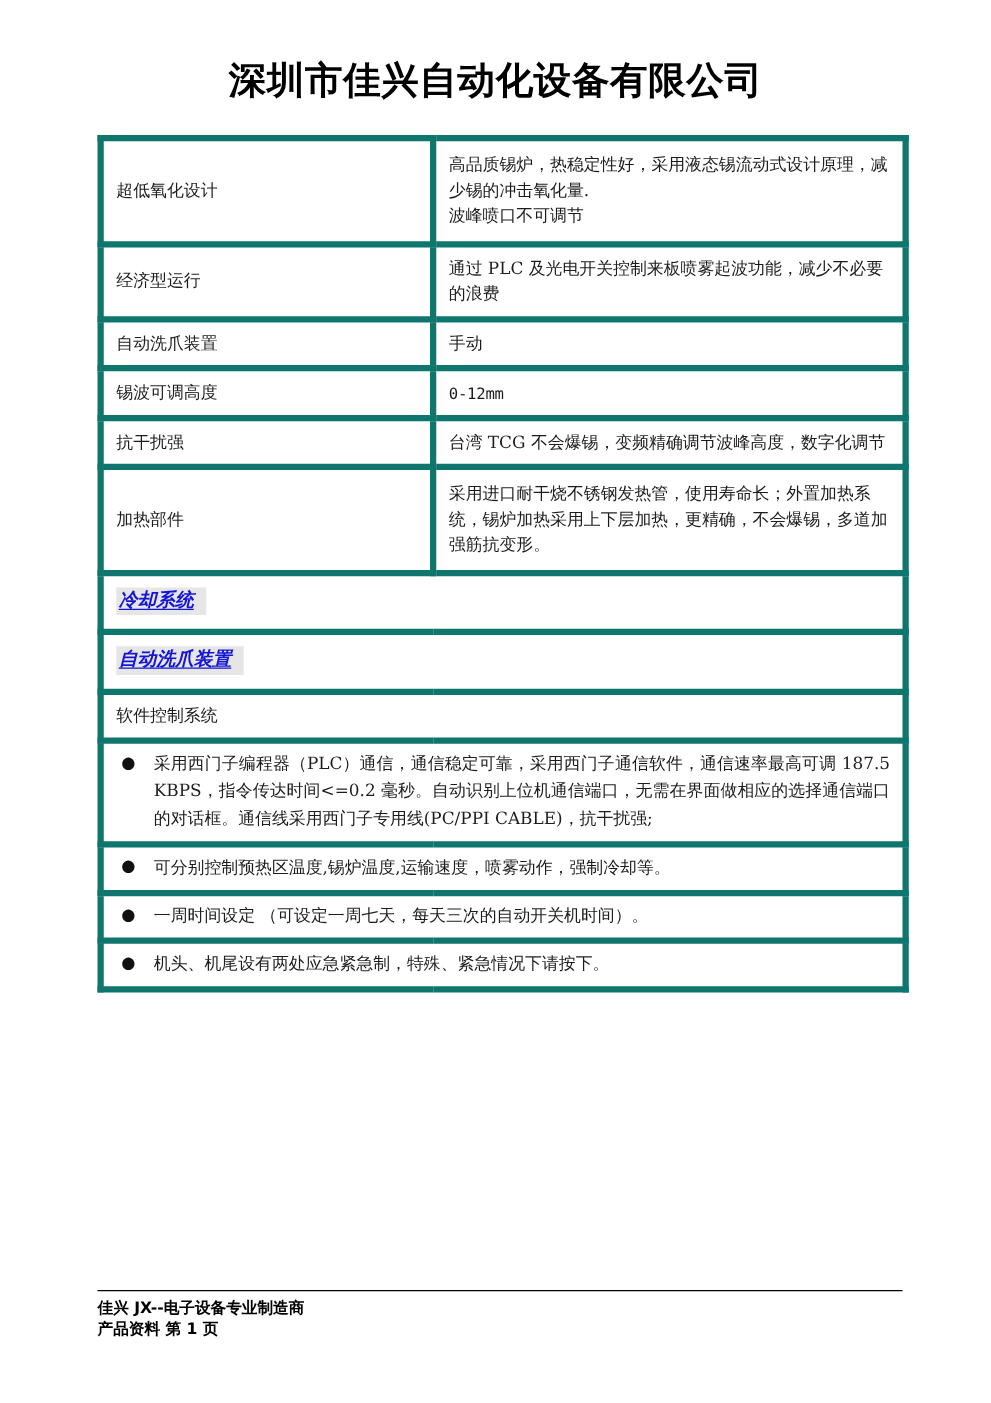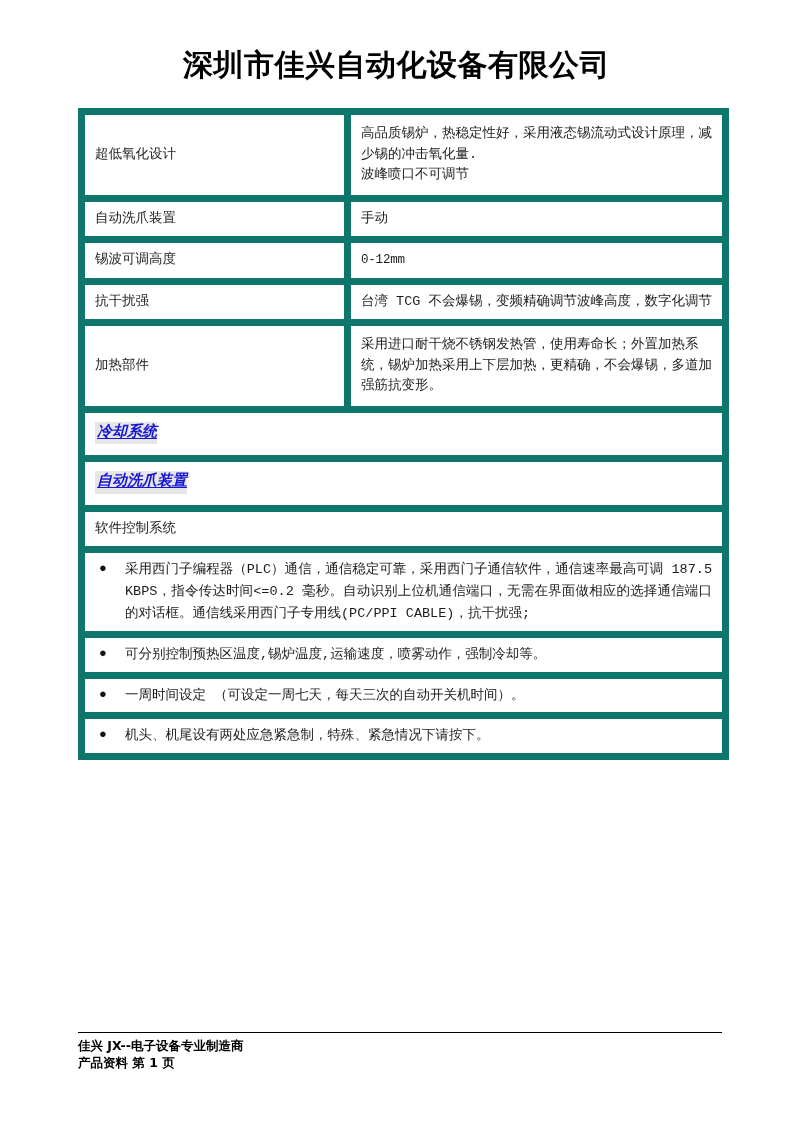--- a/index.html
+++ b/index.html
@@ -50,25 +50,24 @@
     border-collapse: collapse;
     table-layout: fixed;
     font-size: 13.5px;
     line-height: 1.52;
     color: #1c1c1c;
   }
   .spec-table col.c-label { width: 266px; }
   .spec-table col.c-value { width: 378px; }
 
   .spec-table td {
-    border: 7px solid #0f766e;
+    border: 5px solid #0f766e;
     padding: 7px 9px 7px 10px;
     vertical-align: middle;
     word-break: break-all;
-    font-family: Liberation Mono, monospace;
   }
   .spec-table td.label {
     vertical-align: middle;
   }
   .spec-table td.value {
     vertical-align: middle;
   }
   .spec-table tr.tall td { padding-top: 9px; padding-bottom: 9px; }
 
   
@@ -85,21 +84,21 @@
   }
   .section-head {
     display: inline-block;
     color: #1515d6;
     font-weight: bold;
     font-style: italic;
     font-size: 15px;
     text-decoration: underline;
     text-underline-offset: 2px;
     background: #e6e6e6;
-    padding: 1px 0 2px 2px;
+    padding: 1px 10px 2px 2px;
     line-height: 1.3;
   }
 
   
   td.full {
     vertical-align: middle;
   }
 
   
   td.bullet-cell {
@@ -159,20 +158,24 @@
       <col class="c-label">
       <col class="c-value">
     </colgroup>
     <tbody>
         <tr class="tall">
           <td class="label">超低氧化设计</td>
           <td class="value" style="white-space: pre-line;">高品质锡炉，热稳定性好，采用液态锡流动式设计原理，减少锡的冲击氧化量.
 波峰喷口不可调节</td>
         </tr>
         <tr>
+          <td class="label">经济型运行</td>
+          <td class="value">通过 PLC 及光电开关控制来板喷雾起波功能，减少不必要的浪费</td>
+        </tr>
+        <tr>
           <td class="label">自动洗爪装置</td>
           <td class="value">手动</td>
         </tr>
         <tr>
           <td class="label">锡波可调高度</td>
           <td class="value mono">0-12mm</td>
         </tr>
         <tr>
           <td class="label">抗干扰强</td>
           <td class="value">台湾 TCG 不会爆锡，变频精确调节波峰高度，数字化调节</td>

